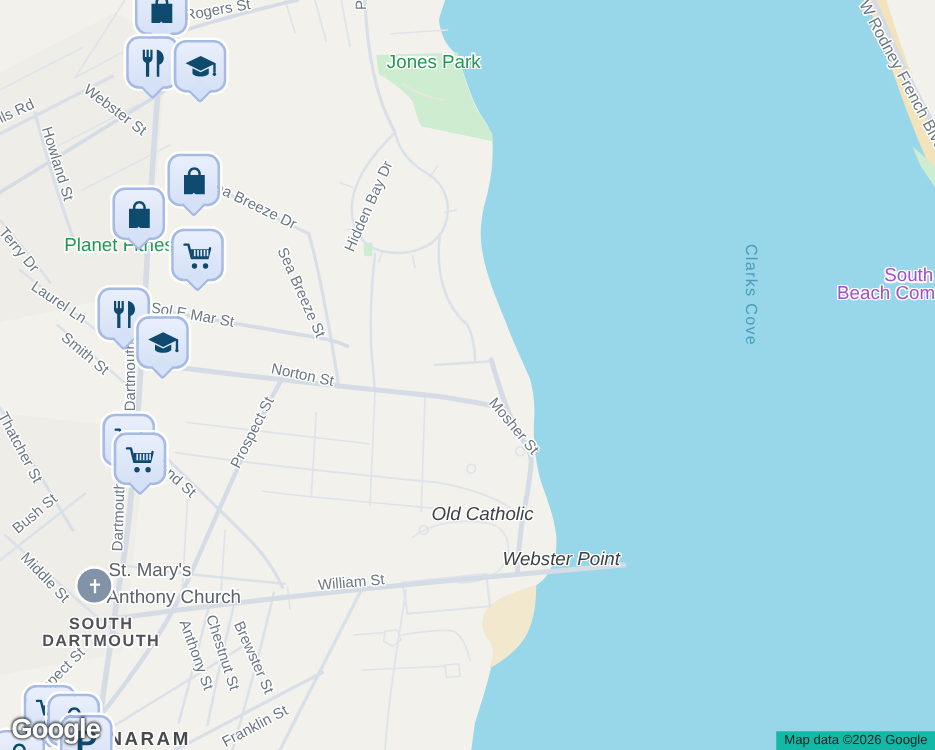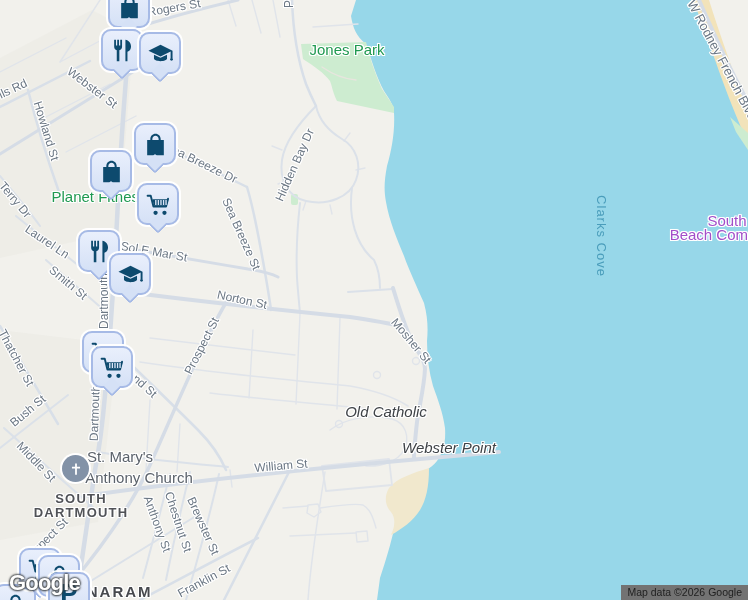--- a/index.html
+++ b/index.html
@@ -21,21 +21,21 @@
   .marker::after{content:"";position:absolute;left:50%;bottom:-8px;width:12px;height:12px;
           transform:translateX(-50%) rotate(45deg);background:#d5e1f6;
           border-right:2px solid #a6bae6;border-bottom:2px solid #a6bae6;border-bottom-right-radius:3px;}
   .marker svg{width:27px;height:27px;position:relative;}
   .pglyph{font-size:26px;font-weight:bold;color:#0d4a6e;line-height:1;}
   .church{position:absolute;width:27px;height:27px;border-radius:50%;background:#8292a7;
           box-shadow:0 0 0 2px #fff,0 1px 2px rgba(0,0,0,.25);display:flex;align-items:center;justify-content:center;cursor:pointer;}
   .church svg{width:18px;height:18px;}
   .glogo{position:absolute;left:9px;bottom:4px;font-size:22px;font-weight:bold;letter-spacing:-.8px;color:#fff;cursor:pointer;
          text-shadow:0 1px 2px rgba(60,64,67,.9),0 -1px 2px rgba(60,64,67,.7),1px 0 2px rgba(60,64,67,.7),-1px 0 2px rgba(60,64,67,.7);}
-  .attrib{position:absolute;right:0;bottom:0;background:#737373;color:#212121;font-size:10.5px;padding:1px 6px 2px;}
+  .attrib{position:absolute;right:0;bottom:0;background:#14b8a6;color:#212121;font-size:10.5px;padding:1px 6px 2px;}
 </style>
 </head>
 <body>
 
 <div id="map">
 
   <svg class="base" width="748" height="600" viewBox="0 0 748 600">
 
     <g fill="#ebeae4" opacity="0.55">
       <path d="M0,58 L92,10 L134,32 L118,232 L0,258 Z"></path>

